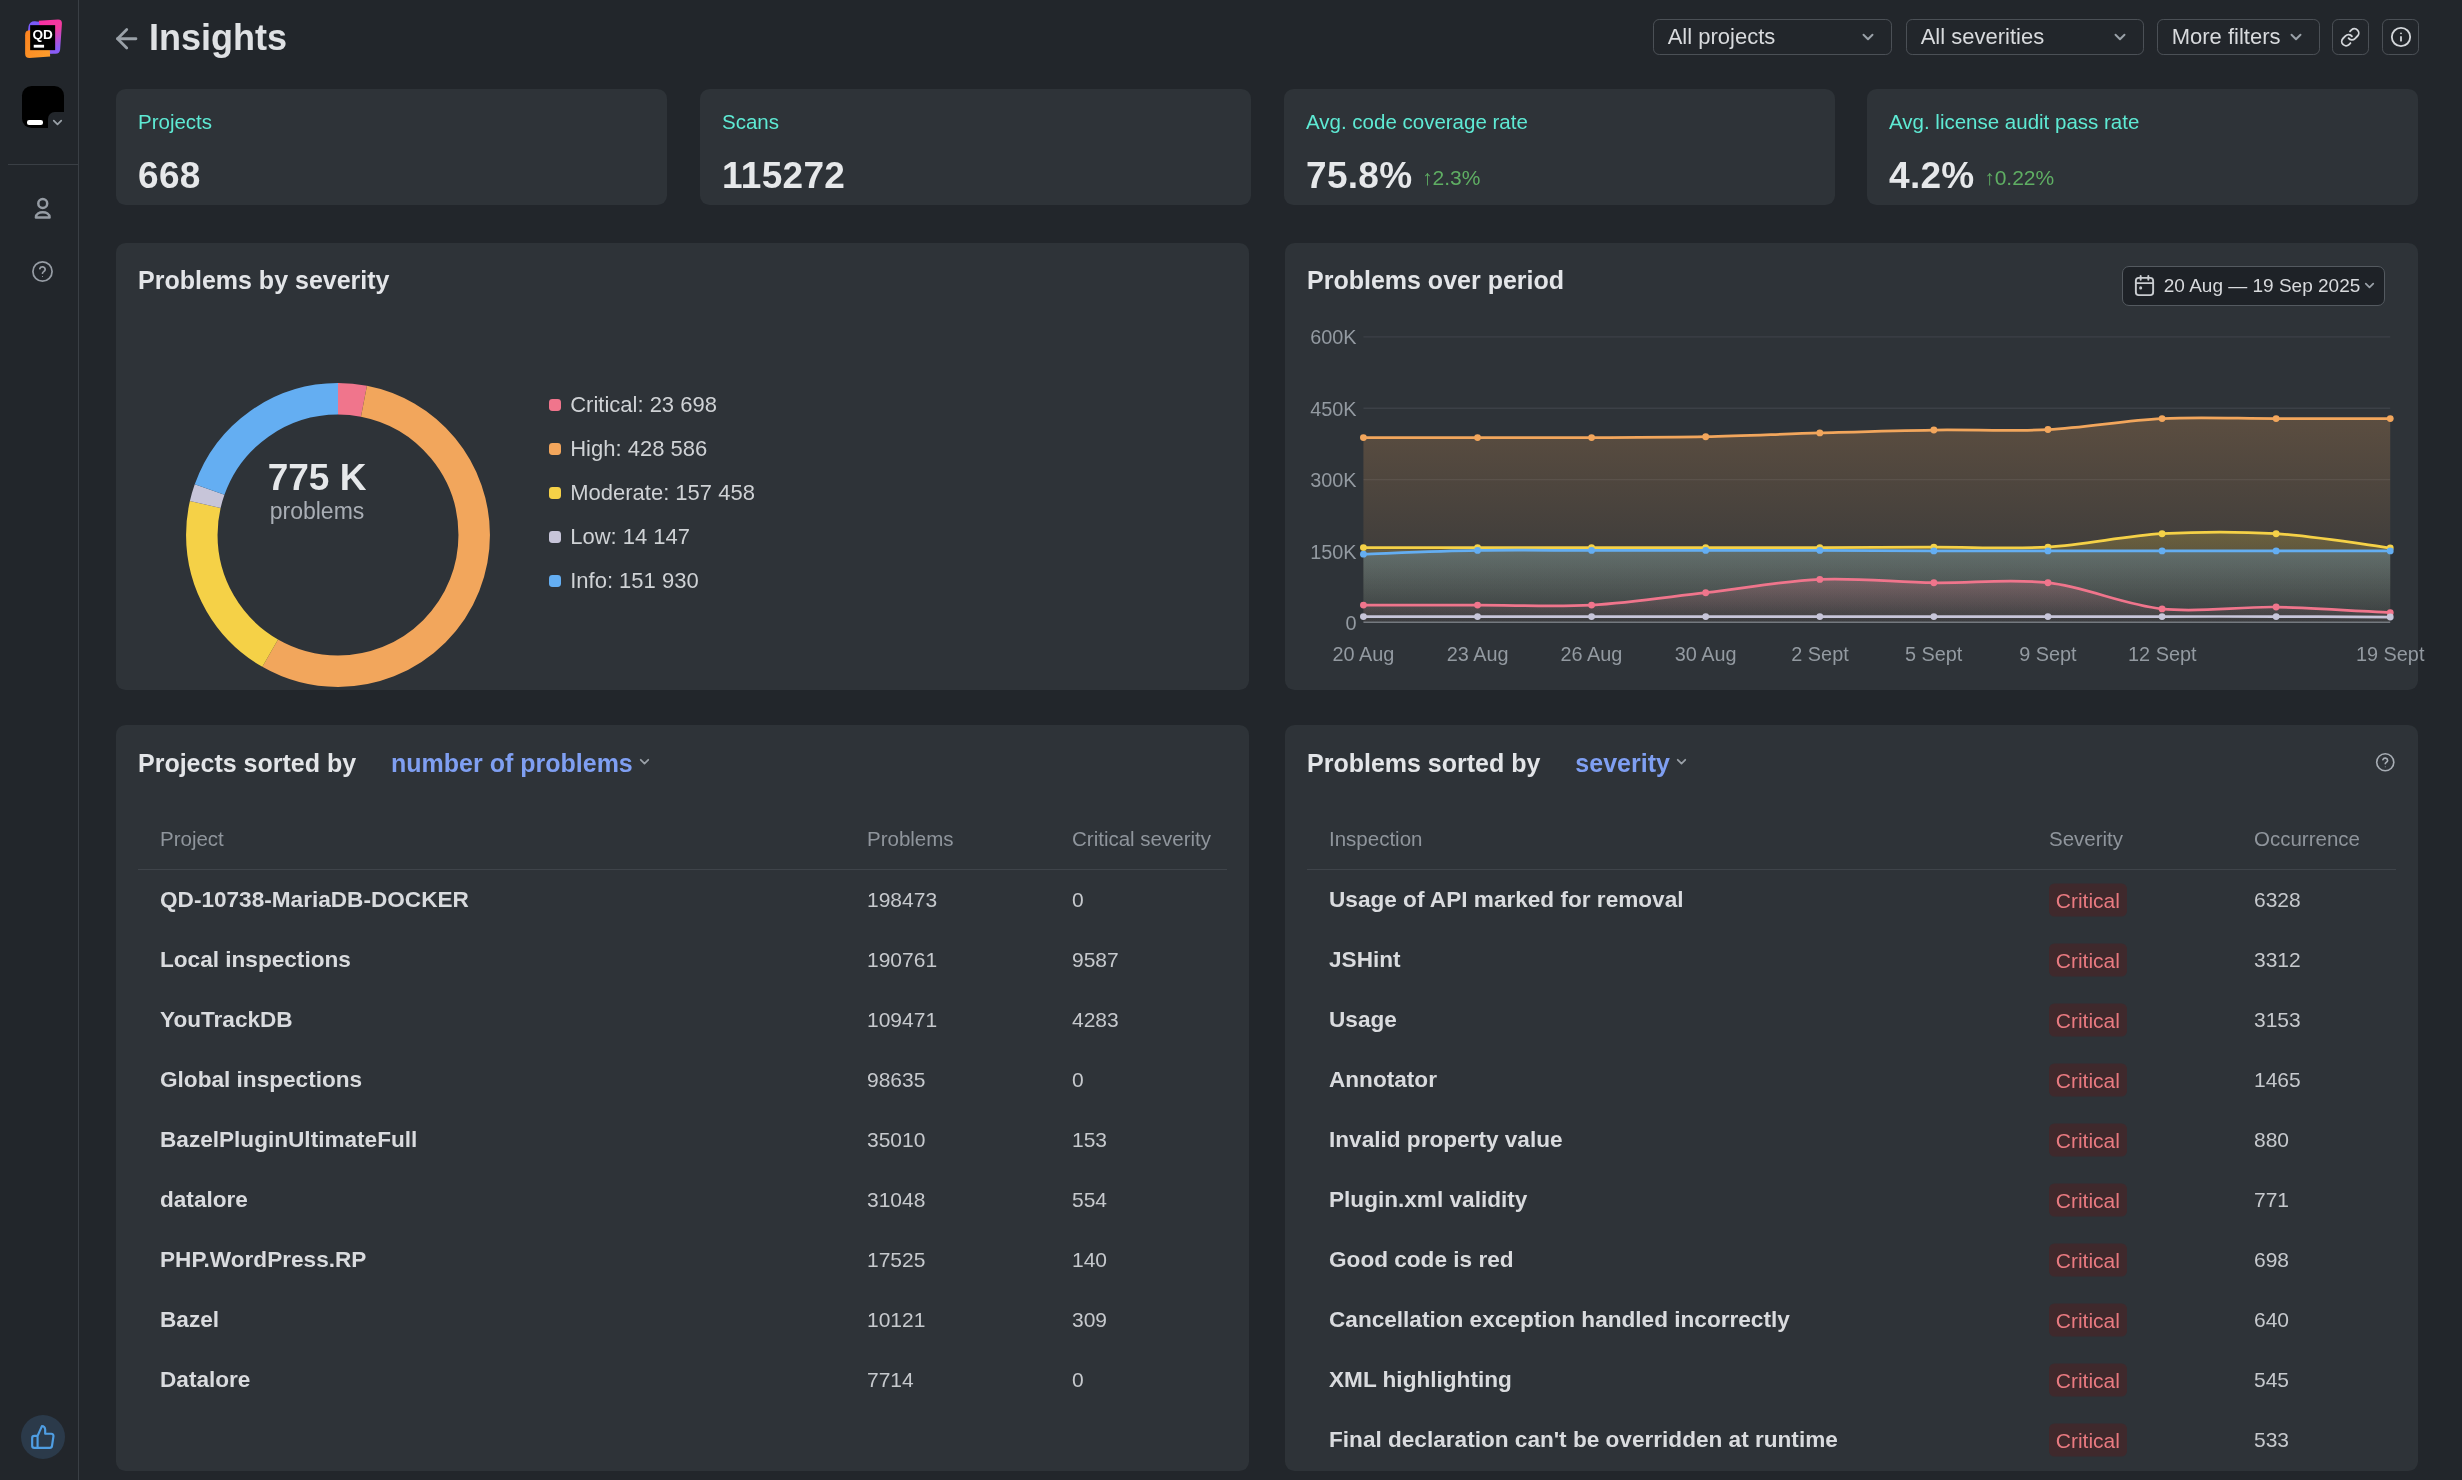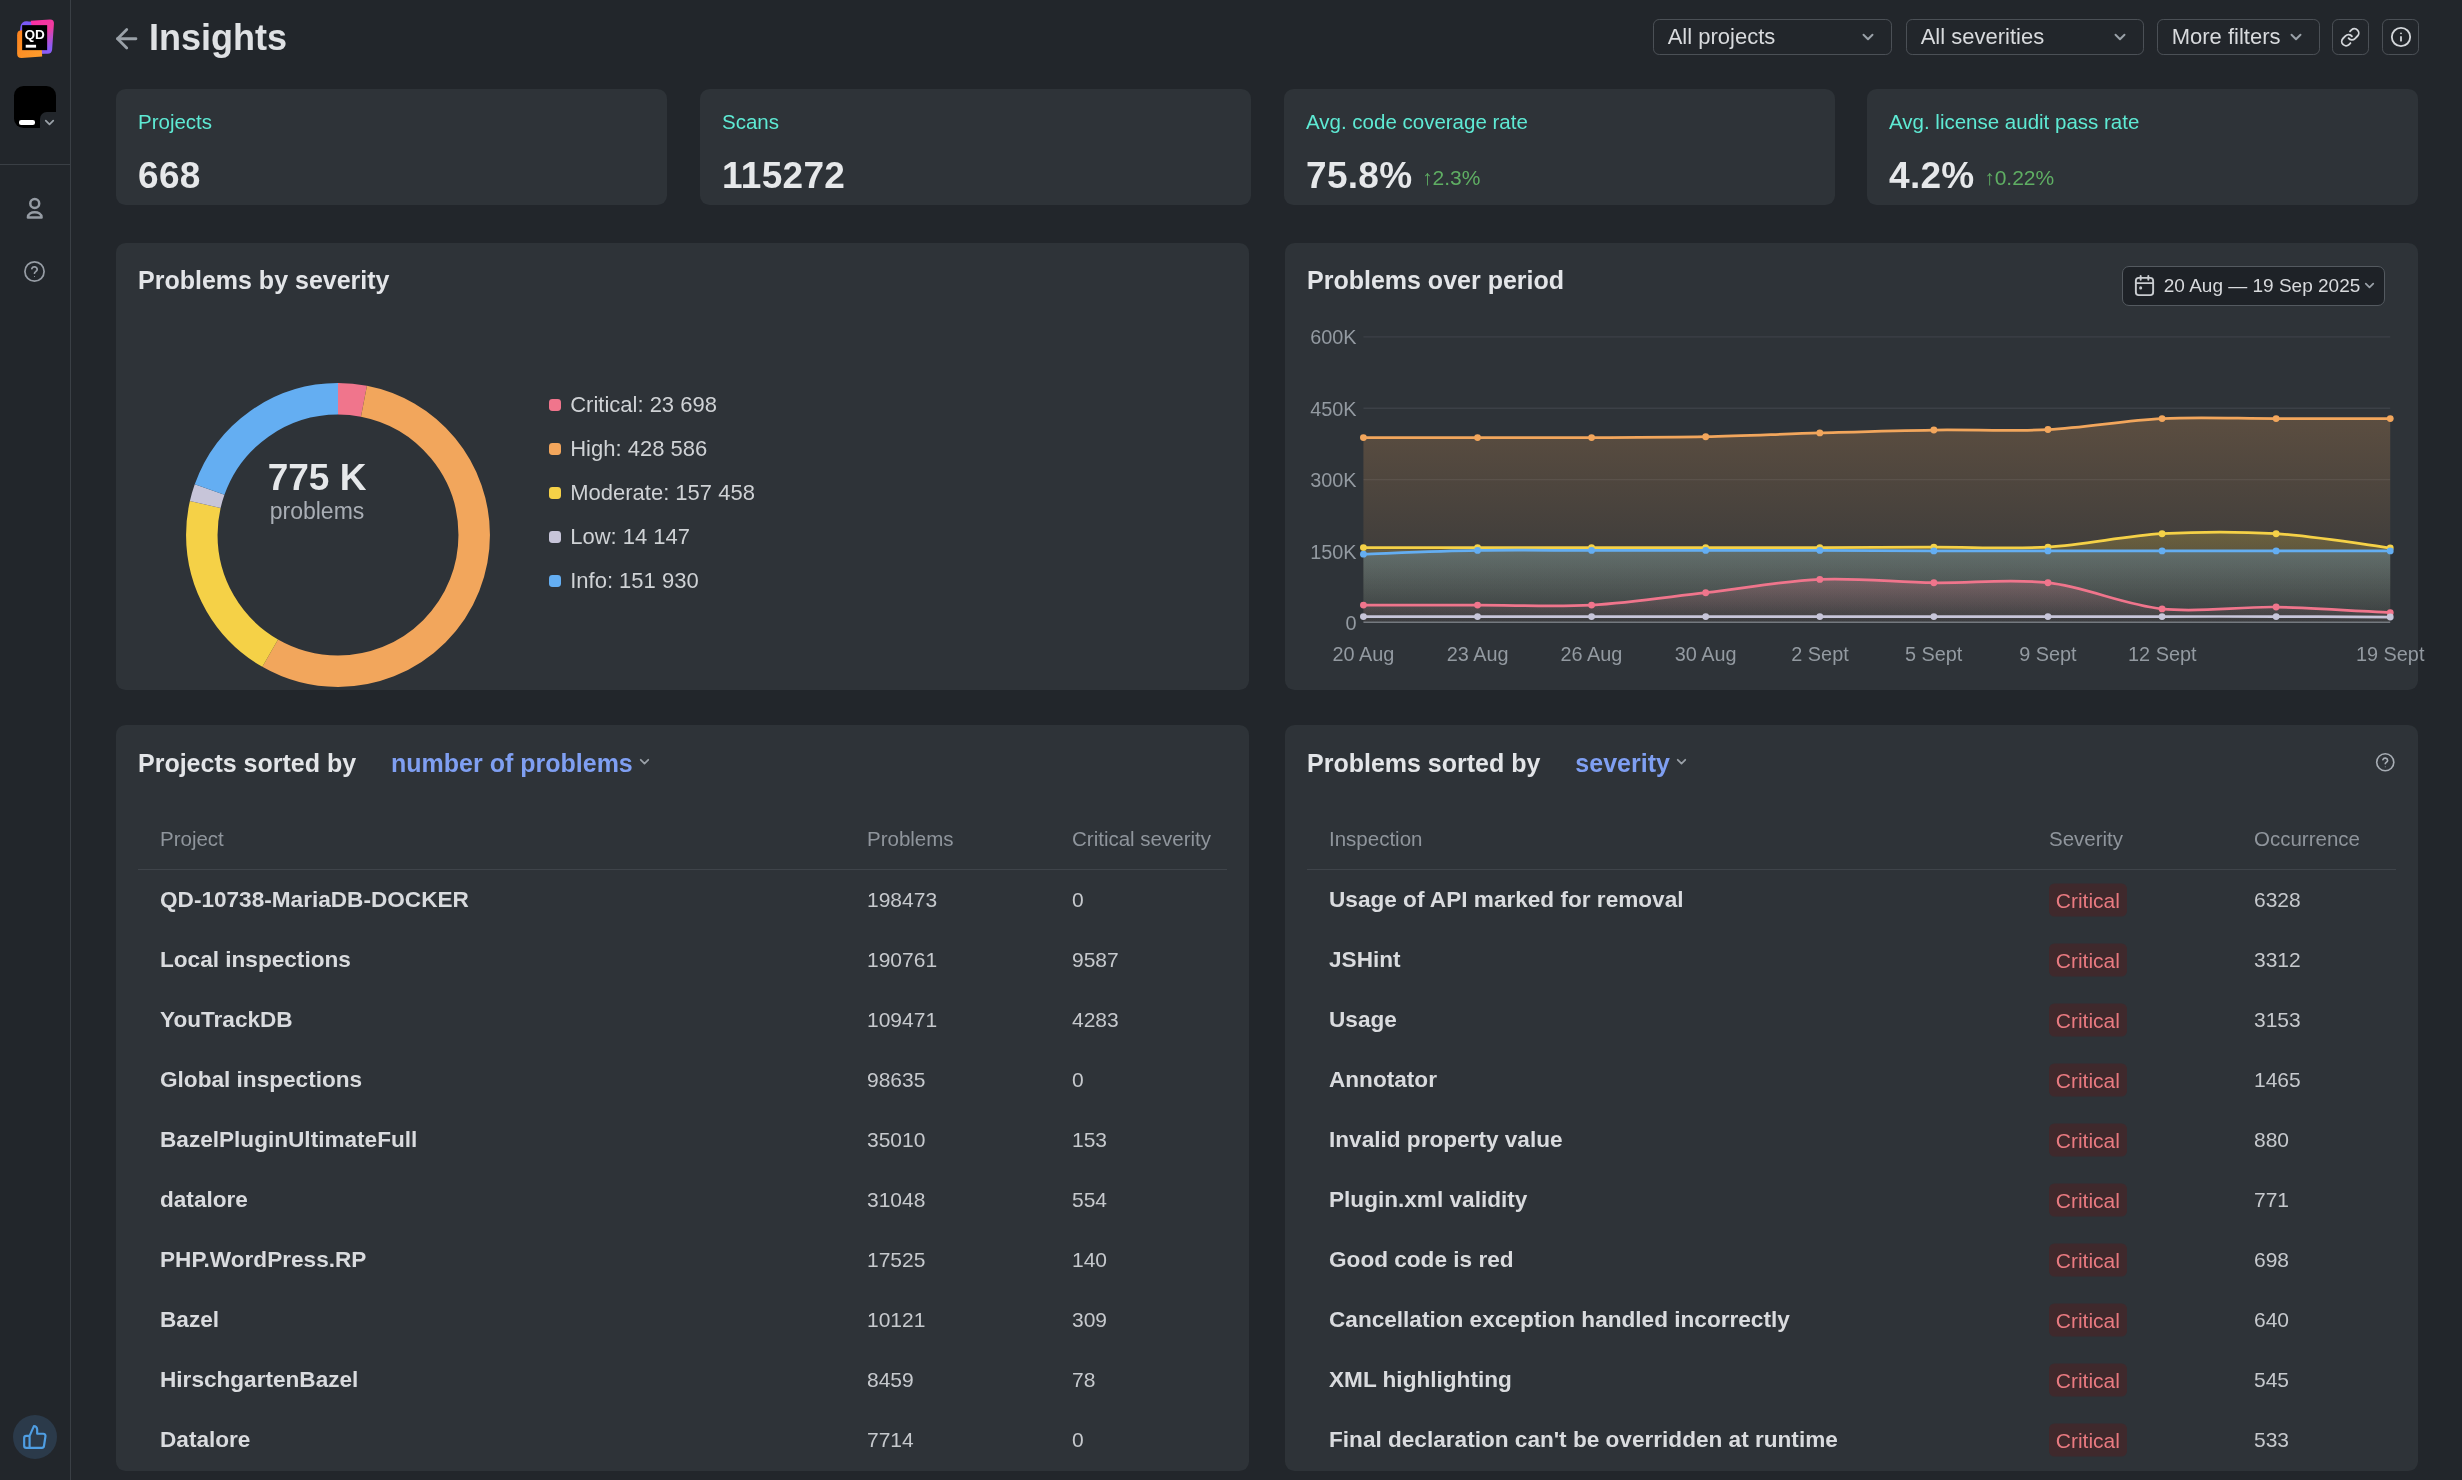--- a/index.html
+++ b/index.html
@@ -1,18 +1,18 @@
 <!DOCTYPE html>
 <html style="font-size:11px"><head><meta charset="utf-8">
 <style>
 * { margin:0; padding:0; box-sizing:border-box; }
 html,body { width:2462px; height:1481px; background:#22262b; overflow:hidden;
   font-family:"Liberation Sans", sans-serif; color:#d5d8db; }
 .abs { position:absolute; }
-.sidebar { position:absolute; left:0; top:0; width:71px; height:1481px; border-right:1.4px solid #3a3f45; }
+.sidebar { position:absolute; left:8px; top:0; width:71px; height:1481px; border-right:1.4px solid #3a3f45; }
 .sep { position:absolute; left:0; top:164px; width:71px; height:1.4px; background:#3a3f45; }
 .card { position:absolute; top:89px; height:116px; width:551px; background:#2e3338; border-radius:9.6px; }
 .card .lab { position:absolute; left:22px; top:33px; transform:translateY(-50%); font-size:20.5px; color:#5eead4; }
 .card .val { position:absolute; left:22px; top:66px; font-size:37px; font-weight:bold; color:#e6e8ea; letter-spacing:0.3px; }
 .card .delta { font-size:21px; font-weight:normal; color:#5fae63; margin-left:9.6px; letter-spacing:0; position:relative; top:-3.4px; }
 .card .delta .up { font-size:21px; }
 .panel { position:absolute; background:#2e3338; border-radius:9.6px; }
 .clip { overflow:hidden; }
 .ptitle { position:absolute; left:22px; top:37px; transform:translateY(-50%); font-size:25px; font-weight:bold; color:#e3e5e8; white-space:nowrap; }
 .ptitle .blue { color:#7f9ff2;margin-left:28px; }
@@ -327,25 +327,20 @@
         <div class="c1">PHP.WordPress.RP</div>
         <div class="c2">17525</div>
         <div class="c3">140</div>
       </div>
       <div class="trow">
         <div class="c1">Bazel</div>
         <div class="c2">10121</div>
         <div class="c3">309</div>
       </div>
       <div class="trow">
-        <div class="c1">HirschgartenBazel</div>
-        <div class="c2">8459</div>
-        <div class="c3">78</div>
-      </div>
-      <div class="trow">
         <div class="c1">Datalore</div>
         <div class="c2">7714</div>
         <div class="c3">0</div>
       </div>
     </div>
 </div>
 
 <div class="panel clip" style="left:1285px;top:725px;width:1133px;height:746px">
   <div class="ptitle">Problems sorted by <span class="blue">severity</span><span style="margin-left:4.1px;vertical-align:2.7px"><svg width="15" height="15" viewBox="0 0 24 24" fill="none" stroke="#9aa1a8" stroke-width="2.8" stroke-linecap="round" stroke-linejoin="round">
           <polyline points="6 9 12 15 18 9"></polyline>

